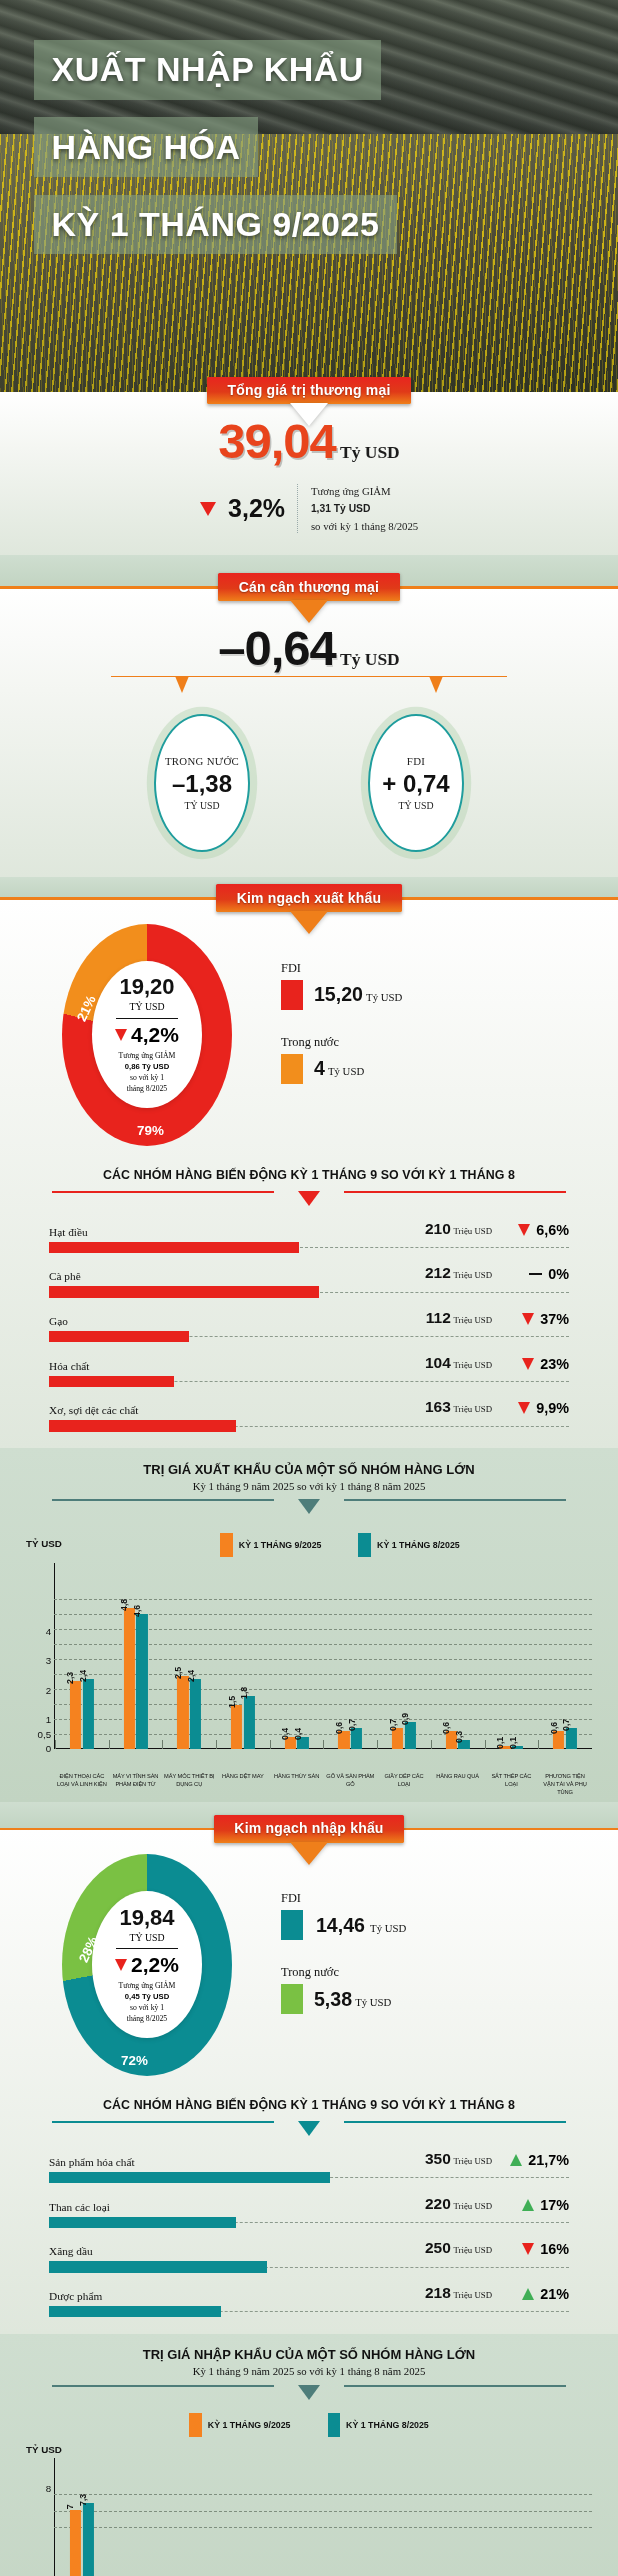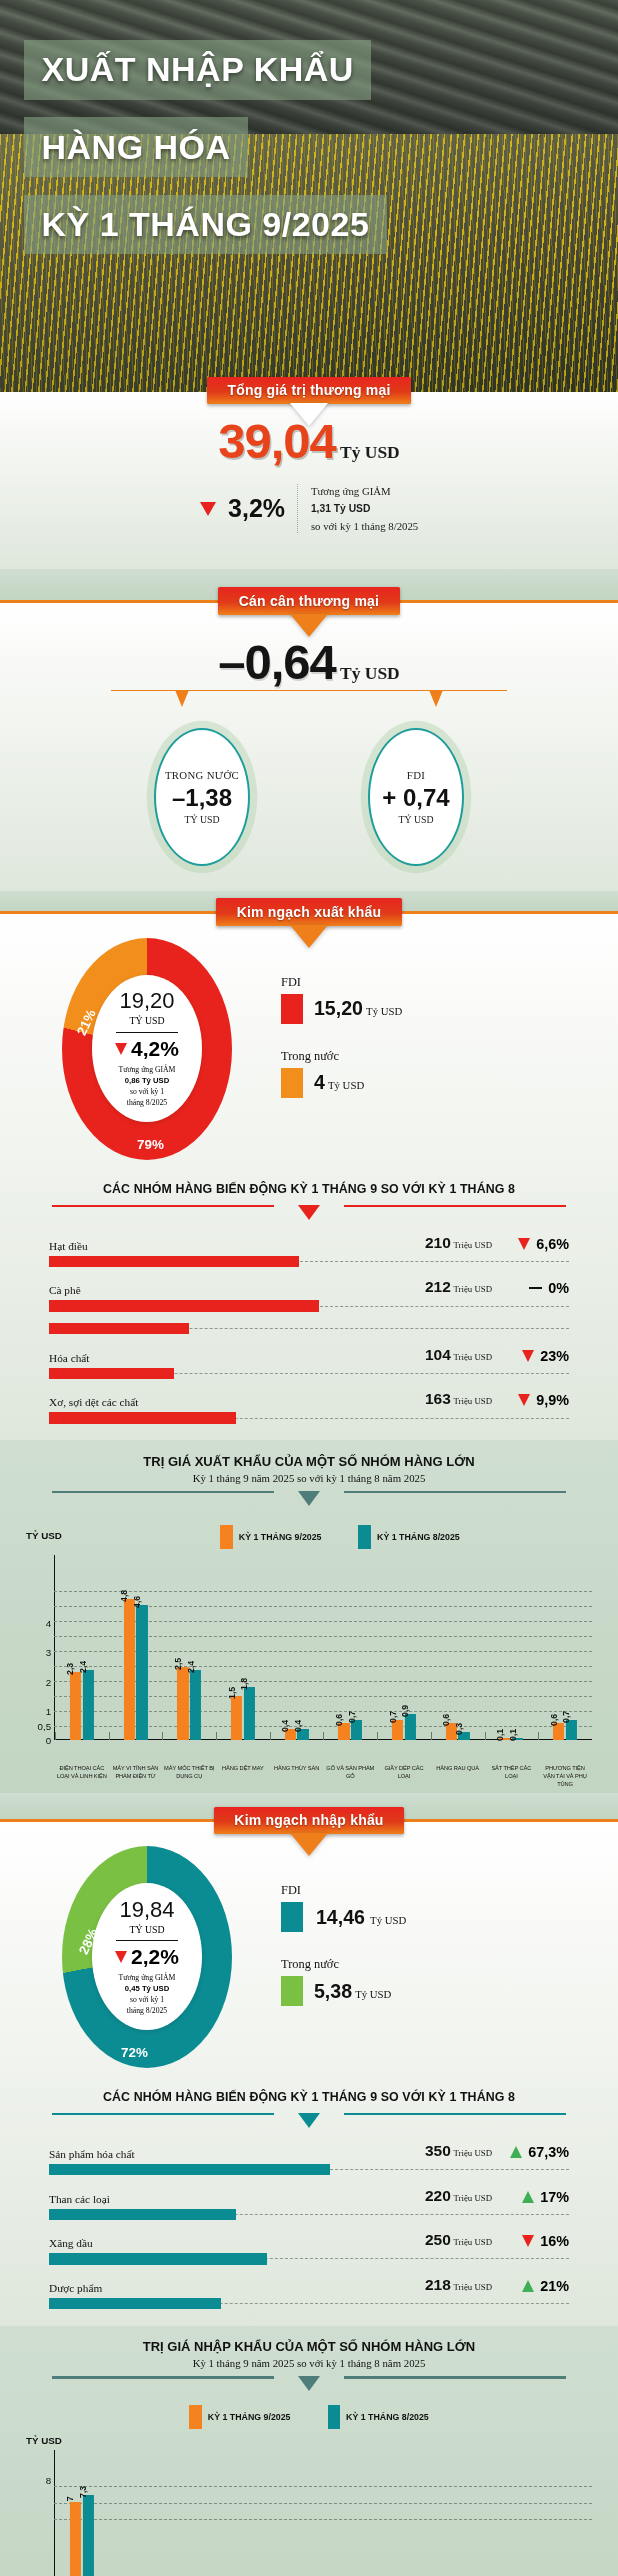--- a/index.html
+++ b/index.html
@@ -30,21 +30,21 @@
     position: absolute; left:0; right:0; top:134px; height: 268px;
     background:
       repeating-linear-gradient(95deg, rgba(255,214,0,.85) 0px, rgba(255,214,0,.85) 1.5px, rgba(0,0,0,0) 1.5px, rgba(0,0,0,0) 6.7px),
       repeating-linear-gradient(88deg, rgba(180,150,10,.4) 0px, rgba(180,150,10,.4) 1px, rgba(0,0,0,0) 1px, rgba(0,0,0,0) 4.6px),
       linear-gradient(170deg, #6f6a4a 0%, #4d4733 45%, #262319 100%);
   }
   .hero .tint {
     position: absolute; inset: 0;
     background: linear-gradient(180deg, rgba(120,140,110,.30), rgba(90,110,85,.18) 60%, rgba(60,80,55,.30));
   }
-  .hero-titles { position: relative; padding-top: 40px; padding-left: 24px; }
+  .hero-titles { position: relative; padding-top: 40px; padding-left: 34px; }
   .title-line {
     display: inline-block;
     background: rgba(134,160,130,.62);
     color: #fff;
     font-family: "Liberation Sans", sans-serif;
     font-weight: bold;
     font-size: 34px;
     letter-spacing: 0.5px;
     line-height: 1.0;
     padding: 12.4px 17.5px 13.4px 17.5px;
@@ -126,21 +126,21 @@
   .donut-block { display:flex; align-items:center; padding: 24px 0 15.5px 62px; }
   .donut { position:relative; width: 170px; height: 222px; }
   .donut .ring { position:absolute; inset:0; border-radius:50%; }
   .donut .hole {
     position:absolute; left:30px; top:37px; width:110px; height:147px;
     background:#fff; border-radius:50%;
     display:flex; flex-direction:column; align-items:center; justify-content:center;
     box-shadow: 0 1.5px 5.2px rgba(0,0,0,.12);
     text-align:center;
   }
-  .hole .h-val { font-family:"Liberation Sans",sans-serif; font-weight:normal; font-size:22px; color:#111; }
+  .hole .h-val { font-family:"Liberation Sans",sans-serif; font-weight:bold; font-size:22px; color:#111; }
   .hole .h-unit { font-size:9.8px; margin-top:1px; }
   .hole hr { width:62px; border:none; border-top:1px solid #111; margin:5.2px 0 4.1px; }
   .hole .h-chg { display:flex; align-items:center; gap:4.1px; }
   .hole .h-chg .pct { font-family:"Liberation Sans",sans-serif; font-weight:bold; font-size:21px; }
   .hole .h-note { font-size:7.7px; line-height:1.45; margin-top:3.1px; }
   .hole .h-note b { font-family:"Liberation Sans",sans-serif; font-size:7.7px; }
   .slice-lbl { position:absolute; color:#fff; font-family:"Liberation Sans",sans-serif; font-weight:bold; font-size:13.4px; }
   .legend { margin-left: 49px; }
   .legend .lg { margin-bottom: 25px; }
   .legend .lg .name { font-size:12.4px; color:#111; margin-bottom:4.1px; }
@@ -208,21 +208,21 @@
     <div class="photo-band"></div>
     <div class="photo-band2"></div>
     <div class="tint"></div>
     <div class="hero-titles">
       <div class="title-line">XUẤT NHẬP KHẨU</div><br>
       <div class="title-line l2">HÀNG HÓA</div><br>
       <div class="title-line">KỲ 1 THÁNG 9/2025</div>
     </div>
   </div>
 
-  <div class="panel-white" style="padding-bottom:34px;">
+  <div class="panel-white" style="padding-bottom:20px;">
     <div class="ribbon-wrap">
       <div class="ribbon">Tổng giá trị thương mại</div>
       <div class="ribbon-arrow"></div>
     </div>
     <div style="height:20.6px"></div>
     <div class="big-num">
       <span>39,04</span><span class="unit">Tỷ USD</span>
     </div>
     <div class="delta-row">
       <div class="tri-down"></div>
@@ -342,20 +342,28 @@
               <div class="dash-flat"></div>
               <div class="p">0%</div>
             </div>
           </div>
           <div class="barline">
             <div class="dots"></div>
             <div class="bar" style="width:52%;background:#e8231d"></div>
           </div>
         </div>
         <div class="mrow">
+          <div class="top">
+            <div class="nm">Gạo</div>
+            <div class="vv">112<em>Triệu USD</em></div>
+            <div class="chg">
+              <div class="tri-d-s"></div>
+              <div class="p">37%</div>
+            </div>
+          </div>
           <div class="barline">
             <div class="dots"></div>
             <div class="bar" style="width:27%;background:#e8231d"></div>
           </div>
         </div>
         <div class="mrow">
           <div class="top">
             <div class="nm">Hóa chất</div>
             <div class="vv">104<em>Triệu USD</em></div>
             <div class="chg">
@@ -607,21 +615,21 @@
       <div class="br" style="background: rgb(11, 140, 146);"></div>
       <div class="tip"></div>
     </div>
     <div class="movers" id="import-movers">
         <div class="mrow">
           <div class="top">
             <div class="nm">Sản phẩm hóa chất</div>
             <div class="vv">350<em>Triệu USD</em></div>
             <div class="chg">
               <div class="tri-u-s"></div>
-              <div class="p">67,3%</div>
+              <div class="p">21,7%</div>
             </div>
           </div>
           <div class="barline">
             <div class="dots"></div>
             <div class="bar" style="width:54%;background:#0b8c92"></div>
           </div>
         </div>
         <div class="mrow">
           <div class="top">
             <div class="nm">Than các loại</div>

